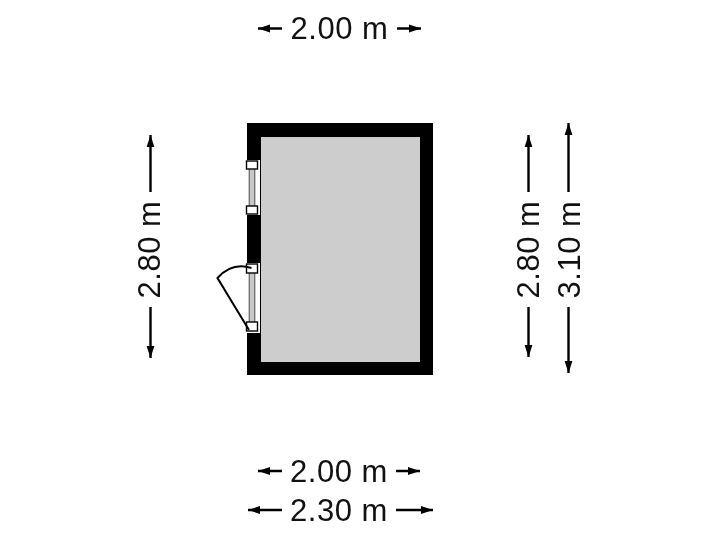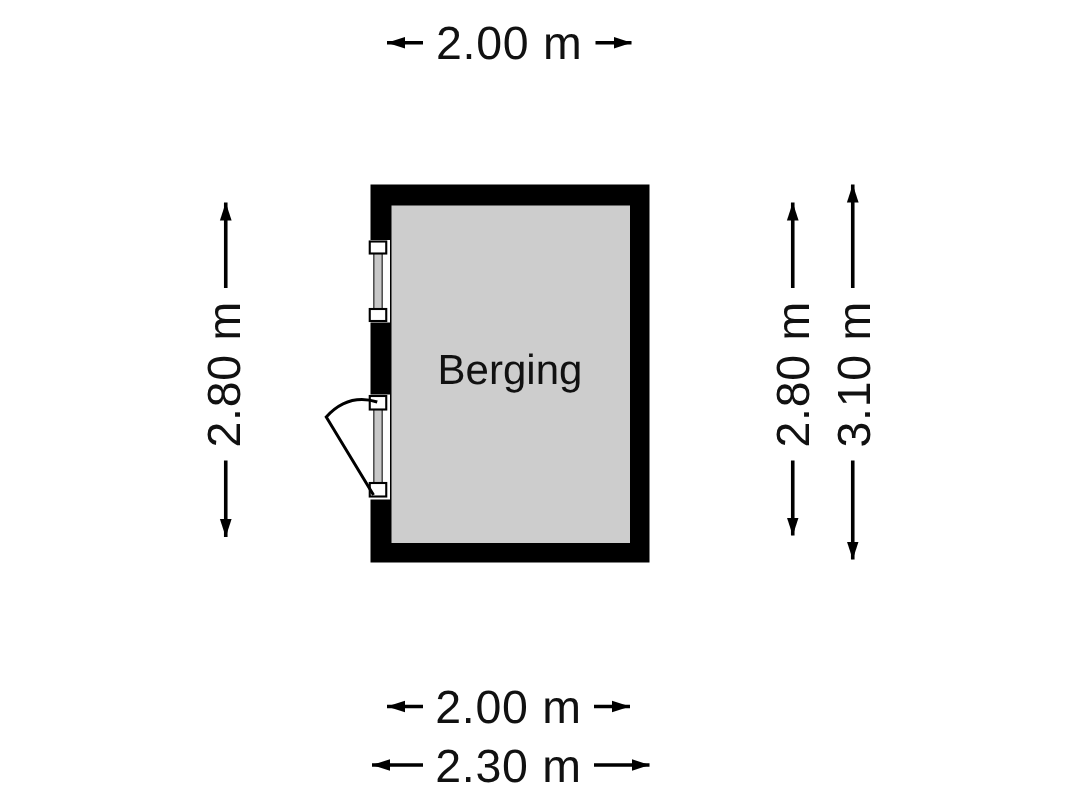--- a/index.html
+++ b/index.html
@@ -99,15 +99,14 @@
   <div class="dim-label vertical" style="left:92px; top:230px; width:115px; height:39px;">2.80 m</div>
 
   <div class="dim-label vertical" style="left:471px; top:231px; width:115px; height:37px;">2.80 m</div>
 
   <div class="dim-label vertical" style="left:512px; top:231px; width:115px; height:37px;">3.10 m</div>
 
   <div class="dim-label" style="left:282px; top:453px; width:114px; height:37px;">2.00 m</div>
 
   <div class="dim-label" style="left:282px; top:492px; width:114px; height:37px;">2.30 m</div>
 
-  <div class="room-name">Berging</div>
 
 </div>
 
 </body></html>

